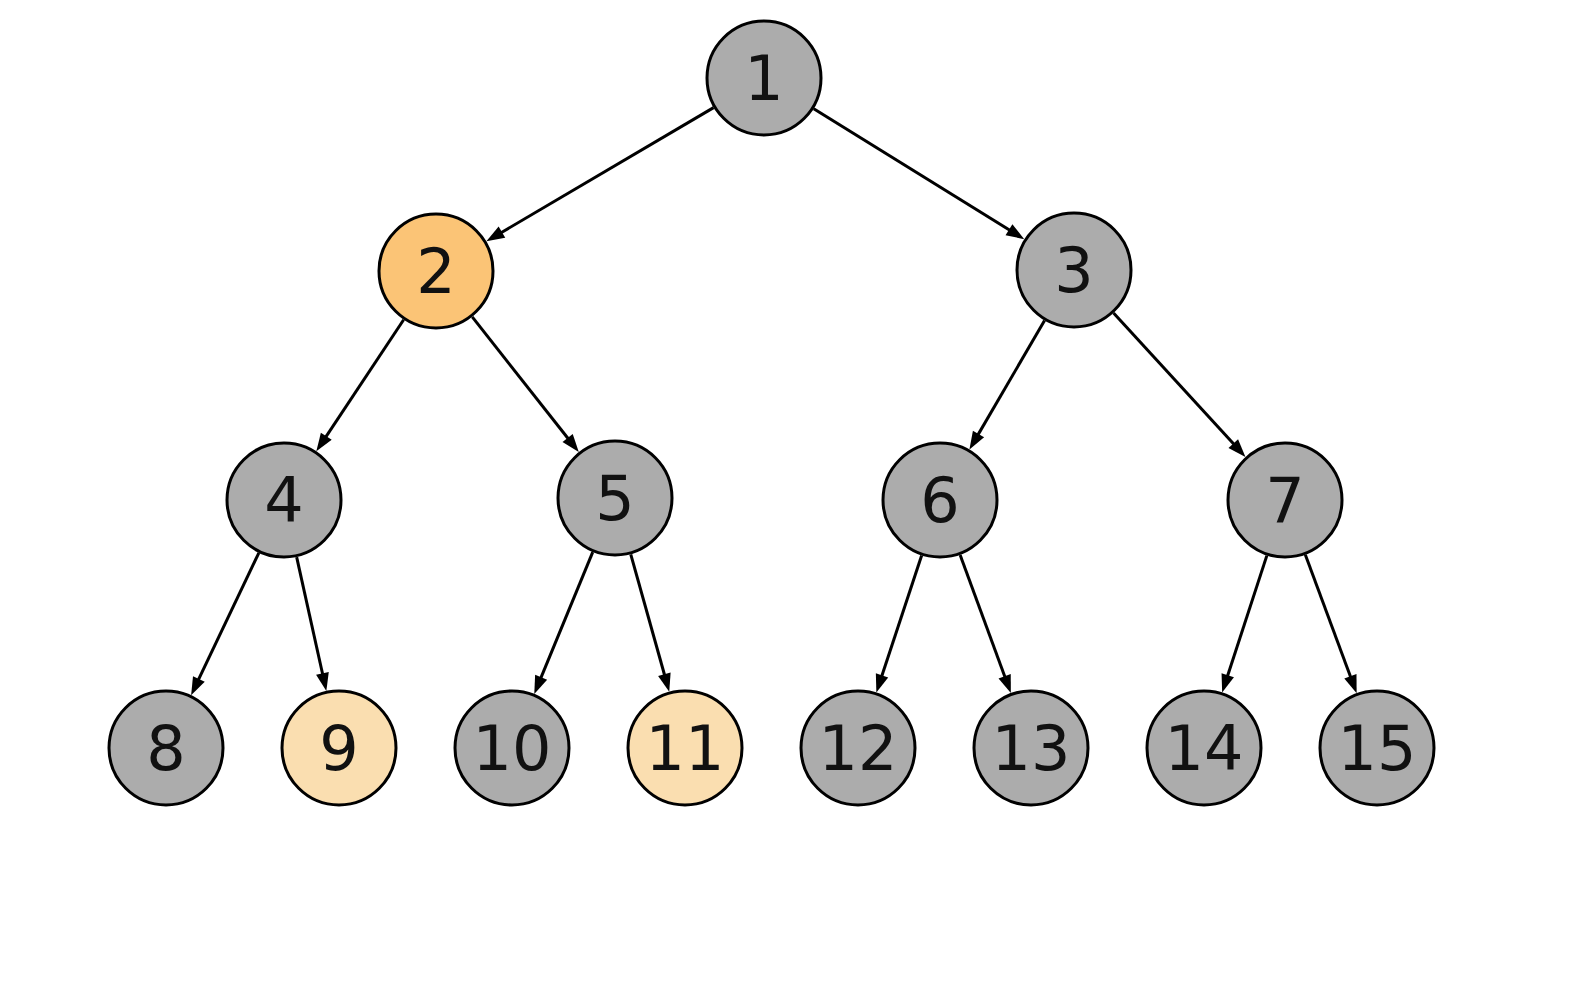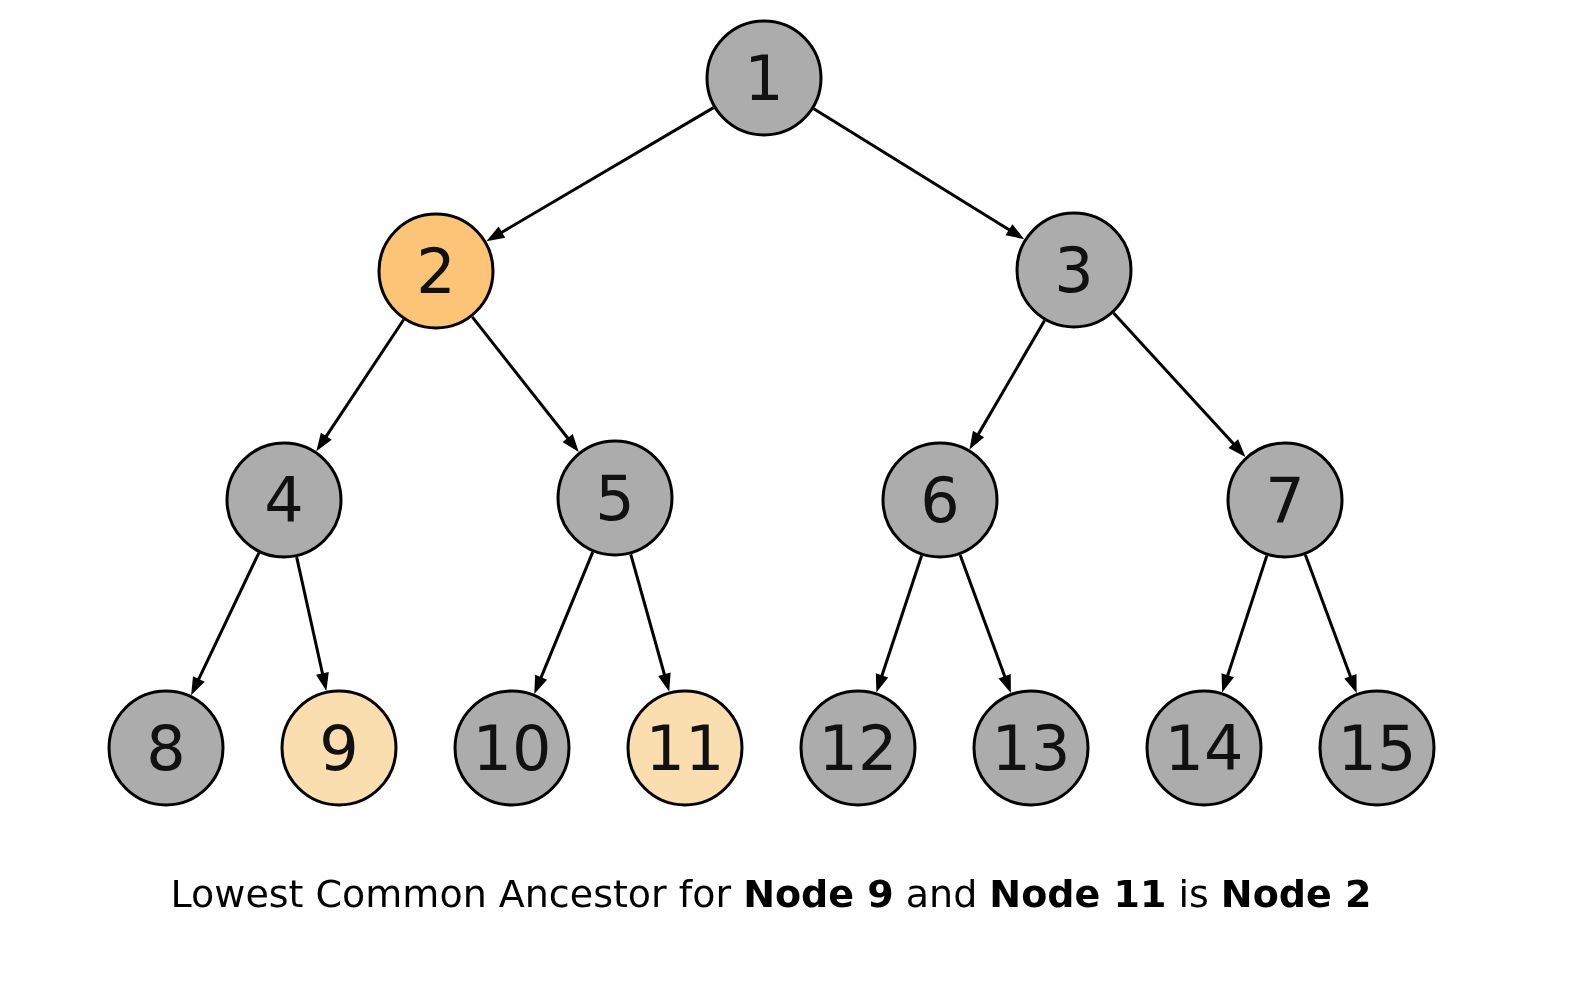--- a/index.html
+++ b/index.html
@@ -132,14 +132,13 @@
       </g>
       <g>
         <circle cx="1204" cy="748" r="57" fill="#ACACAC" stroke="#000000" class="node-circle"></circle>
         <text x="1204" y="748" dy="0.36em" text-anchor="middle" class="node-label">14</text>
       </g>
       <g>
         <circle cx="1377" cy="748" r="57" fill="#ACACAC" stroke="#000000" class="node-circle"></circle>
         <text x="1377" y="748" dy="0.36em" text-anchor="middle" class="node-label">15</text>
       </g>
     </svg>
-  <div class="caption" id="caption"><span>Lowest Common Ancestor for </span><span class="bold">Node 9</span><span> and </span><span class="bold">Node 11</span><span> is </span><span class="bold">Node 2</span></div>
 </div>
 
 </body></html>

